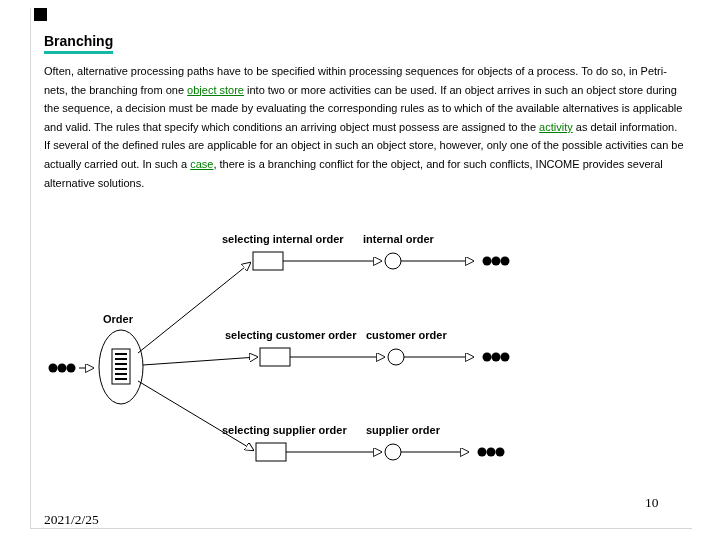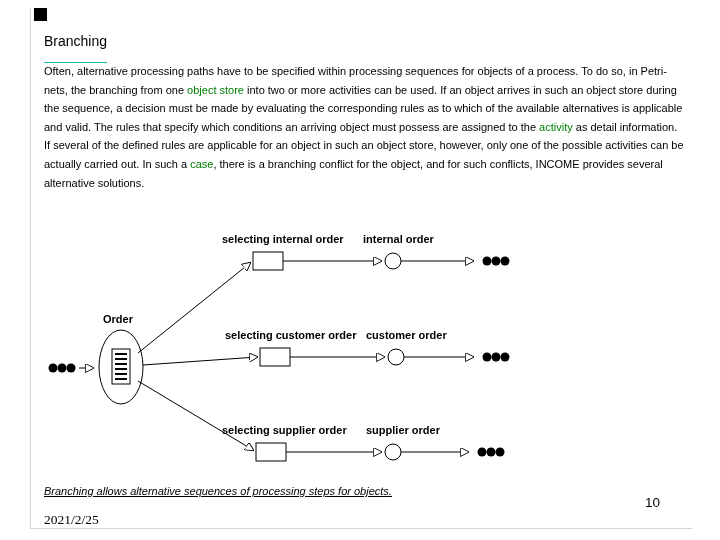--- a/index.html
+++ b/index.html
@@ -19,32 +19,33 @@
   .frame-bottom {
     position: absolute; left: 30px; top: 528px; width: 662px; height: 1px;
     background: #d6d6d6;
   }
   .corner-square {
     position: absolute; left: 34px; top: 8px; width: 13px; height: 13px;
     background: #000000;
   }
   .title {
     position: absolute; left: 44px; top: 33px;
-    font-size: 14px; font-weight: normal;
-    border-bottom: 1px solid #14b8a6;
-    padding-bottom: 13px;
+    font-size: 14px; font-weight: bold;
+    border-bottom: 3px solid #14b8a6;
+    padding-bottom: 2px;
     display: inline-block;
   }
   .body-text {
     position: absolute; left: 44px; top: 62px; width: 642px;
     font-size: 11px; line-height: 18.6px;
     margin: 0;
   }
   .green-link {
     color: #008000;
+    text-decoration: underline;
     cursor: pointer;
   }
   .diagram {
     position: absolute; left: 0; top: 225px;
   }
   .diagram text {
     font-family: "Liberation Sans", sans-serif;
     font-size: 11px;
     font-weight: bold;
     fill: #000000;
@@ -54,21 +55,21 @@
     font-size: 11px; font-style: italic;
     text-decoration: underline;
   }
   .footer-date {
     position: absolute; left: 44px; top: 512px;
     font-family: "Liberation Serif", serif;
     font-size: 13.5px;
   }
   .page-number {
     position: absolute; left: 645px; top: 495px;
-    font-family: Liberation Sans, sans-serif;
+    font-family: Liberation Serif, serif;
     font-size: 13.5px;
   }
 </style>
 </head>
 <body>
 
 <div class="slide">
 
   <div class="frame-left"></div>
   <div class="frame-bottom"></div>
@@ -140,18 +141,17 @@
     <text x="366" y="209">supplier order</text>
     <circle cx="393" cy="227" r="8" fill="#ffffff" stroke="#000000" stroke-width="1"></circle>
     <line x1="401" y1="227" x2="468" y2="227" stroke="#000000" stroke-width="1" marker-end="url(#arrowOpen)"></line>
     <g>
       <circle cx="482" cy="227" r="4.5" fill="#000000"></circle>
       <circle cx="491" cy="227" r="4.5" fill="#000000"></circle>
       <circle cx="500" cy="227" r="4.5" fill="#000000"></circle>
     </g>
   </svg>
 
-  <div class="caption">Branching allows alternative sequences of processing steps for objects.</div>
 
   <div class="footer-date">2021/2/25</div>
   <div class="page-number">10</div>
 
 </div>
 
 </body></html>

